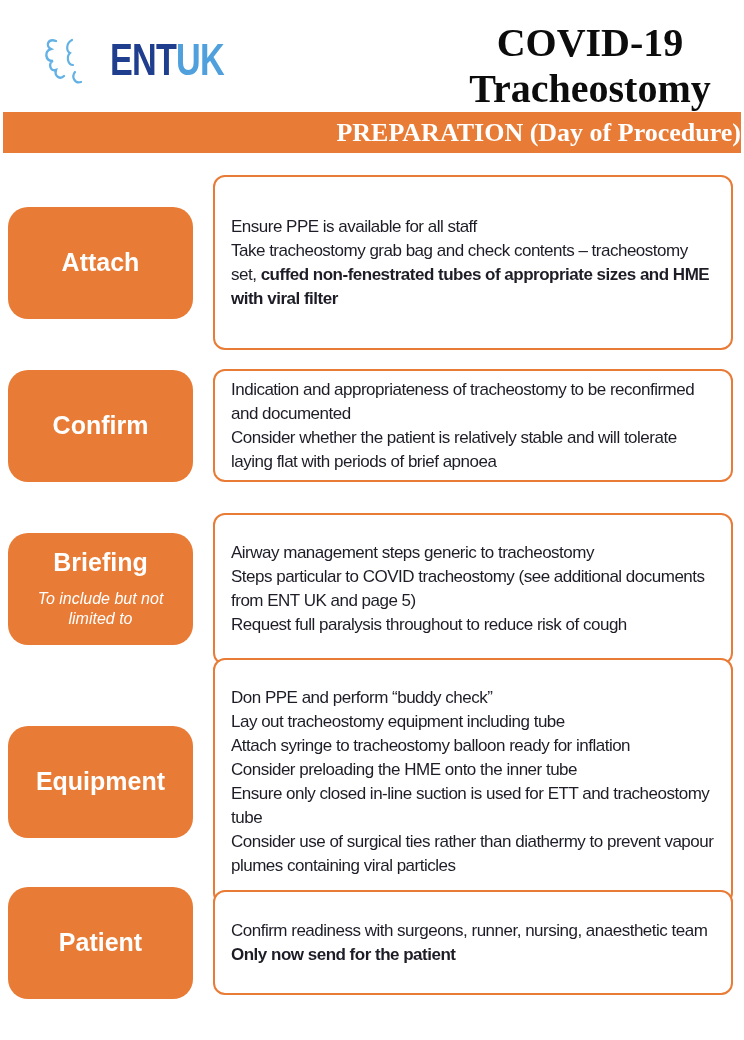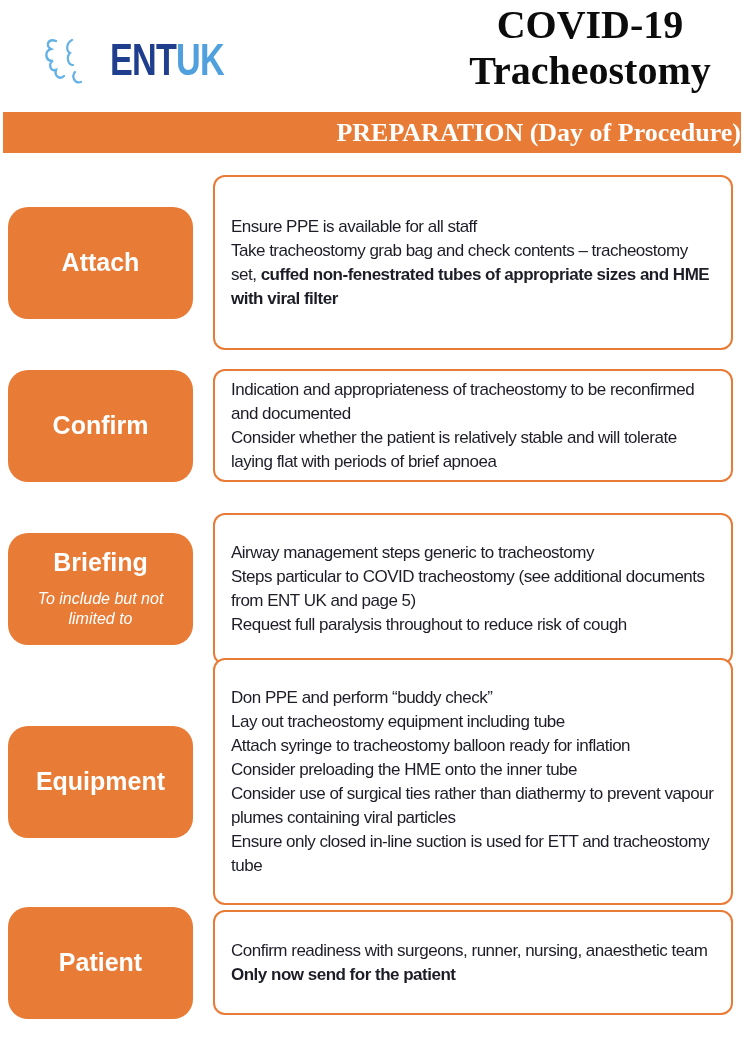--- a/index.html
+++ b/index.html
@@ -18,37 +18,37 @@
   .logo-icon{width:52px;height:56px;}
   .logo-text{
     font-size:45px;font-weight:bold;letter-spacing:-1px;
     transform:scaleX(0.76);transform-origin:left center;white-space:nowrap;
   }
   .logo-text .ent{color:var(--logo-dark);}
   .logo-text .uk{color:var(--logo-light);}
   .doc-title{
     position:absolute;top:0px;left:440px;width:300px;text-align:center;
     font-family:"Liberation Serif",serif;font-weight:bold;color:#0c0c0c;
-    font-size:40px;line-height:46px;padding-top:2px;
+    font-size:40px;line-height:46px;padding-top:20px;
   }
   
   .banner{
     position:absolute;top:112px;left:3px;width:738px;height:41px;
     background:var(--orange);display:flex;align-items:center;justify-content:flex-end;
   }
   .banner-title{
     color:#ffffff;font-family:"Liberation Serif",serif;font-weight:bold;font-size:26px;
   }
   
   .row{position:absolute;left:8px;width:725px;display:flex;align-items:center;gap:20px;}
   .r0{top:175px;height:175px;}
   .r1{top:369px;height:113px;}
   .r2{top:513px;height:152px;}
   .r3{top:658px;height:247px;}
-  .r4{top:910px;height:105px;}
+  .r4{top:890px;height:105px;}
   .stepbox{
     flex:0 0 185px;width:185px;height:112px;background:var(--orange);
     border-radius:20px;color:#ffffff;display:flex;flex-direction:column;
     align-items:center;justify-content:center;text-align:center;
   }
   .step-label{font-size:25px;font-weight:bold;line-height:1.1;}
   .step-sublabel{font-size:16px;font-style:italic;line-height:1.25;margin-top:12px;padding:0 10px;}
   .step-sublabel:empty{display:none;}
   .contentbox{
     flex:1;height:100%;box-sizing:border-box;background:#ffffff;
@@ -115,22 +115,22 @@
 
 <div class="row r3">
   <div class="stepbox">
     <div class="step-label">Equipment</div>
   </div>
   <div class="contentbox">
     <p class="line"><span>Don PPE and perform “buddy check”</span></p>
     <p class="line"><span>Lay out tracheostomy equipment including tube</span></p>
     <p class="line"><span>Attach syringe to tracheostomy balloon ready for inflation</span></p>
     <p class="line"><span>Consider preloading the HME onto the inner tube</span></p>
+    <p class="line"><span>Ensure only closed in-line suction is used for ETT and tracheostomy tube</span></p>
     <p class="line"><span>Consider use of surgical ties rather than diathermy to prevent vapour plumes containing viral particles</span></p>
-    <p class="line"><span>Ensure only closed in-line suction is used for ETT and tracheostomy tube</span></p>
   </div>
 </div>
 
 <div class="row r4">
   <div class="stepbox">
     <div class="step-label">Patient</div>
   </div>
   <div class="contentbox">
     <p class="line"><span>Confirm readiness with surgeons, runner, nursing, anaesthetic team</span></p>
     <p class="line"><span class="bold">Only now send for the patient</span></p>

